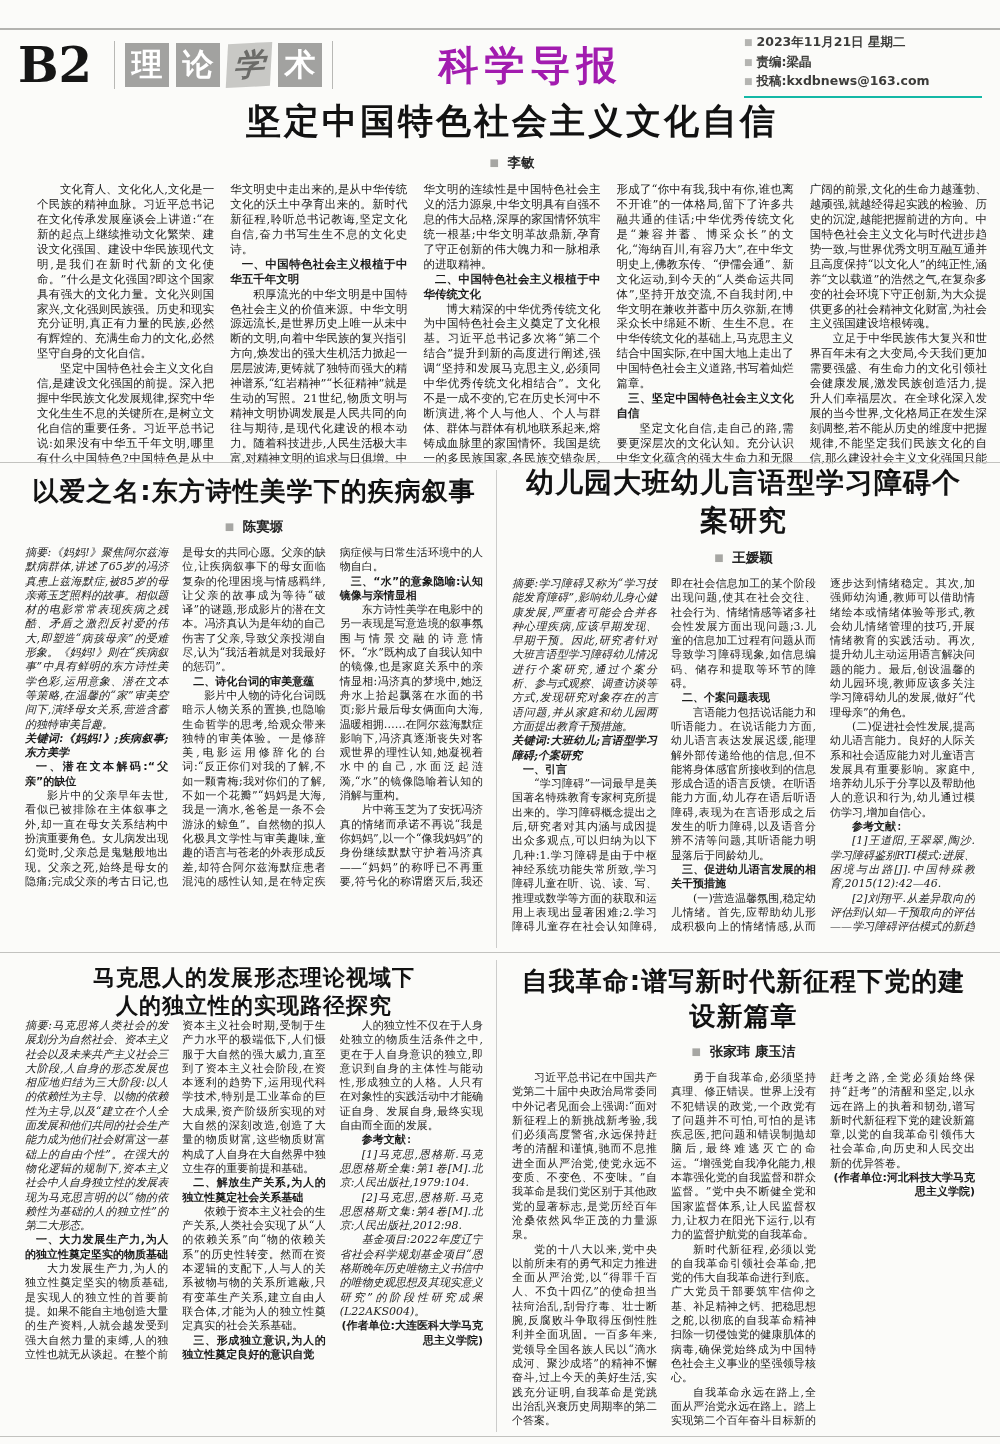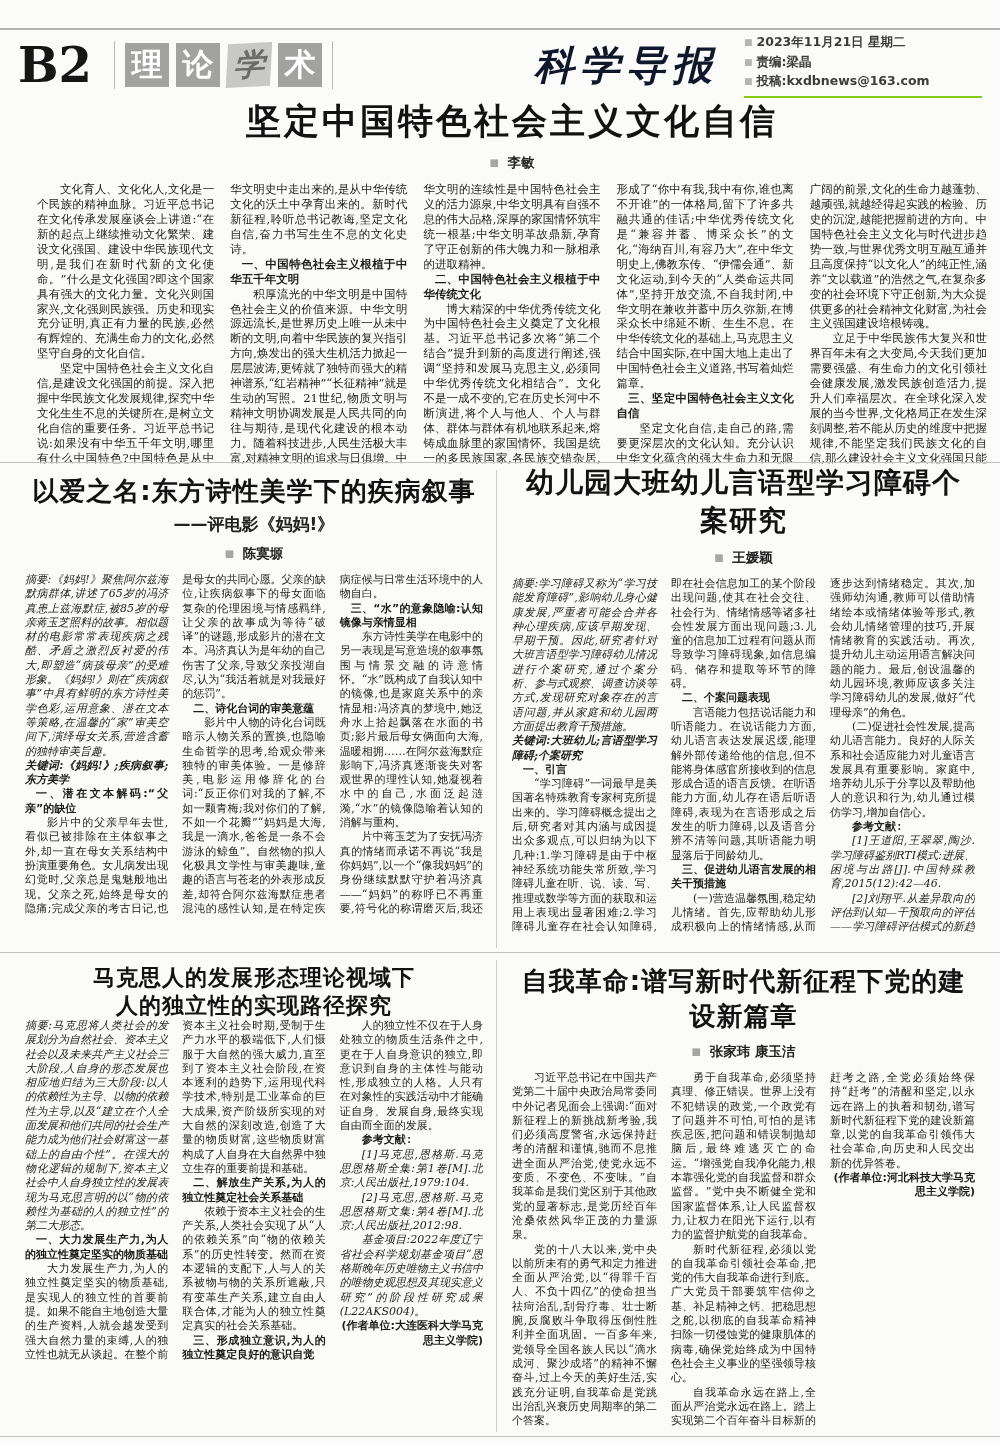--- a/index.html
+++ b/index.html
@@ -8,23 +8,23 @@
   .topline{position:absolute;top:28px;left:0;width:1000px;border-top:2px solid #b3b3b0;}
 
   
   .masthead{position:absolute;top:36px;left:18px;width:964px;height:58px;display:flex;align-items:center;}
   .pageno{font-family:"DejaVu Serif", serif;font-weight:bold;font-size:48px;line-height:1;color:#161616;margin-right:12px;}
   .mh-vline{width:1px;height:48px;background:#b8b8b5;margin:0 10px;}
   .section-blocks{display:flex;gap:7px;align-items:center;}
   .sblock{width:44px;height:44px;background:#a2a2a0;color:#ffffff;font-family:"DejaVu Sans", sans-serif;
           font-weight:bold;font-size:31px;display:flex;align-items:center;justify-content:center;}
   .sblock.light{background:#c8c8c5;color:#6b6b68;font-style:italic;transform:skew(-6deg) rotate(-3deg);}
-  .logo{flex:1;text-align:right;padding-right:26px;font-family:"DejaVu Serif", serif;font-style:italic;
-        font-weight:bold;font-size:40px;color:#0f172a;letter-spacing:6px;}
-  .issue-info{width:238px;border-bottom:2px solid #84cc16;padding-bottom:5px;
+  .logo{flex:1;text-align:center;padding-right:26px;font-family:"DejaVu Serif", serif;
+        font-weight:bold;font-size:40px;color:#a21caf;letter-spacing:6px;}
+  .issue-info{width:238px;border-bottom:2px solid #14b8a6;padding-bottom:5px;
               font-family:"DejaVu Sans", sans-serif;font-size:12.5px;font-weight:bold;color:#3c3c3a;line-height:1.55;}
   .issue-info .row{white-space:nowrap;}
   .sq{color:#b4b4b1;font-size:9px;margin-right:4px;vertical-align:1px;}
 
   
   .headline{font-family:"DejaVu Sans", sans-serif;font-weight:bold;color:#121212;text-align:center;margin:0;}
   .headline.xl{font-size:35px;letter-spacing:3px;}
   .headline.l{font-size:26px;letter-spacing:1px;}
   .headline.m{font-size:22px;letter-spacing:1px;line-height:1.25;}
   .subtitle{font-family:"DejaVu Sans", sans-serif;font-weight:bold;font-size:17px;text-align:center;color:#222;margin:4px 0 0;}
@@ -109,21 +109,20 @@
   </div>
 
   <div class="hr mid"></div>
   <div class="hr bot"></div>
   <div class="hr foot"></div>
   <div class="vsep mid"></div>
   <div class="vsep bot"></div>
 
   <div class="article-a2">
     <h2 class="headline l">以爱之名:东方诗性美学下的疾病叙事</h2>
-    <div class="subtitle">——评电影《妈妈!》</div>
     <div class="byline"><span class="sq">■</span> <span>陈寞塬</span></div>
     <div class="article-body">
         <p class="abstract">摘要:《妈妈!》聚焦阿尔兹海默病群体,讲述了65岁的冯济真患上兹海默症,被85岁的母亲蒋玉芝照料的故事。相似题材的电影常常表现疾病之残酷、矛盾之激烈反衬爱的伟大,即塑造“病孩母亲”的受难形象。《妈妈!》则在“疾病叙事”中具有鲜明的东方诗性美学色彩,运用意象、潜在文本等策略,在温馨的“家”审美空间下,演绎母女关系,营造含蓄的独特审美旨趣。</p>
         <p class="keywords">关键词:《妈妈!》;疾病叙事;东方美学</p>
         <p class="subhead">一、潜在文本解码:“父亲”的缺位</p>
         <p class="para">影片中的父亲早年去世,看似已被排除在主体叙事之外,却一直在母女关系结构中扮演重要角色。女儿病发出现幻觉时,父亲总是鬼魅般地出现。父亲之死,始终是母女的隐痛;完成父亲的考古日记,也是母女的共同心愿。父亲的缺位,让疾病叙事下的母女面临复杂的伦理困境与情感羁绊,让父亲的故事成为等待“破译”的谜题,形成影片的潜在文本。冯济真认为是年幼的自己伤害了父亲,导致父亲投湖自尽,认为“我活着就是对我最好的惩罚”。</p>
         <p class="subhead">二、诗化台词的审美意蕴</p>
         <p class="para">影片中人物的诗化台词既暗示人物关系的置换,也隐喻生命哲学的思考,给观众带来独特的审美体验。一是修辞美,电影运用修辞化的台词:“反正你们对我的了解,不如一颗青梅;我对你们的了解,不如一个花瓣”“妈妈是大海,我是一滴水,爸爸是一条不会游泳的鲸鱼”。自然物的拟人化极具文学性与审美趣味,童趣的语言与苍老的外表形成反差,却符合阿尔兹海默症患者混沌的感性认知,是在特定疾病症候与日常生活环境中的人物自白。</p>
         <p class="subhead">三、“水”的意象隐喻:认知镜像与亲情显相</p>
         <p class="para">东方诗性美学在电影中的另一表现是写意造境的叙事氛围与情景交融的诗意情怀。“水”既构成了自我认知中的镜像,也是家庭关系中的亲情显相:冯济真的梦境中,她泛舟水上拾起飘落在水面的书页;影片最后母女俩面向大海,温暖相拥……在阿尔兹海默症影响下,冯济真逐渐丧失对客观世界的理性认知,她凝视着水中的自己,水面泛起涟漪,“水”的镜像隐喻着认知的消解与重构。</p>

